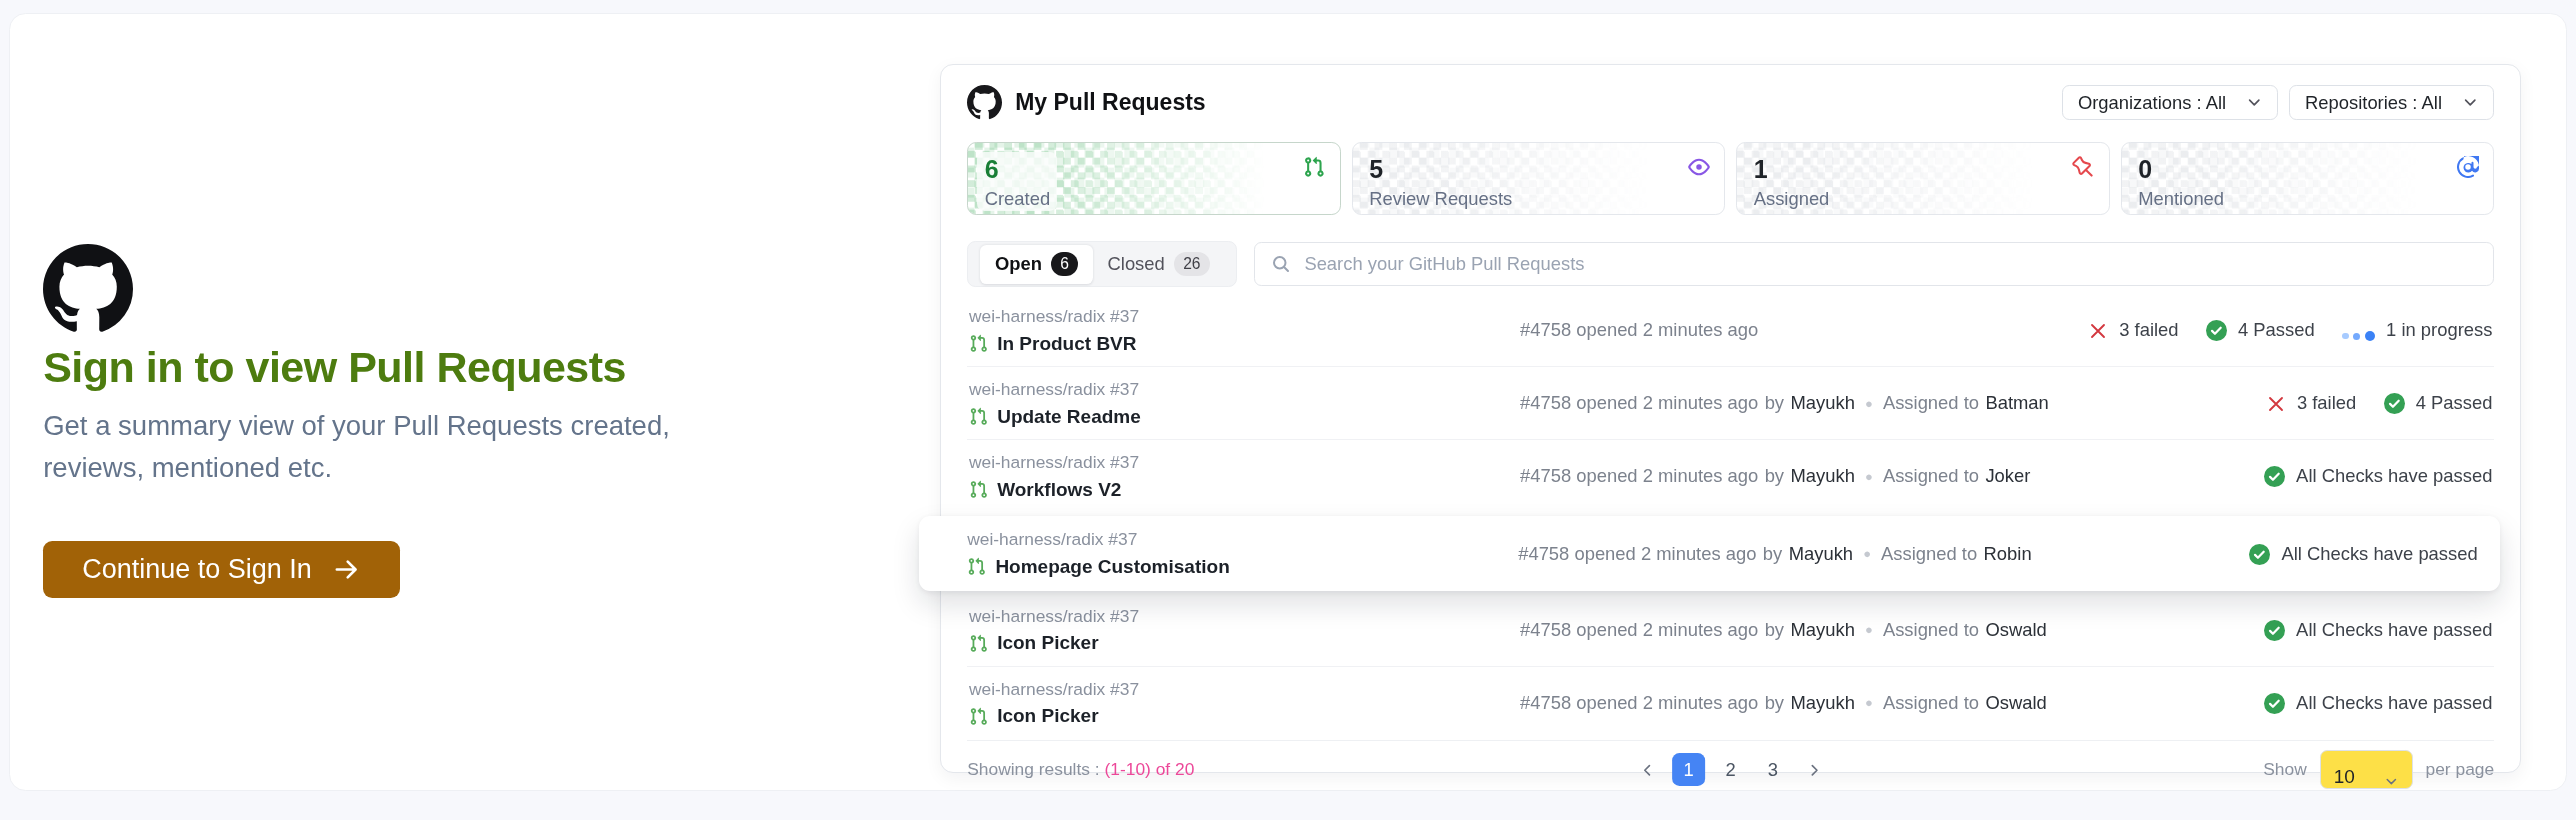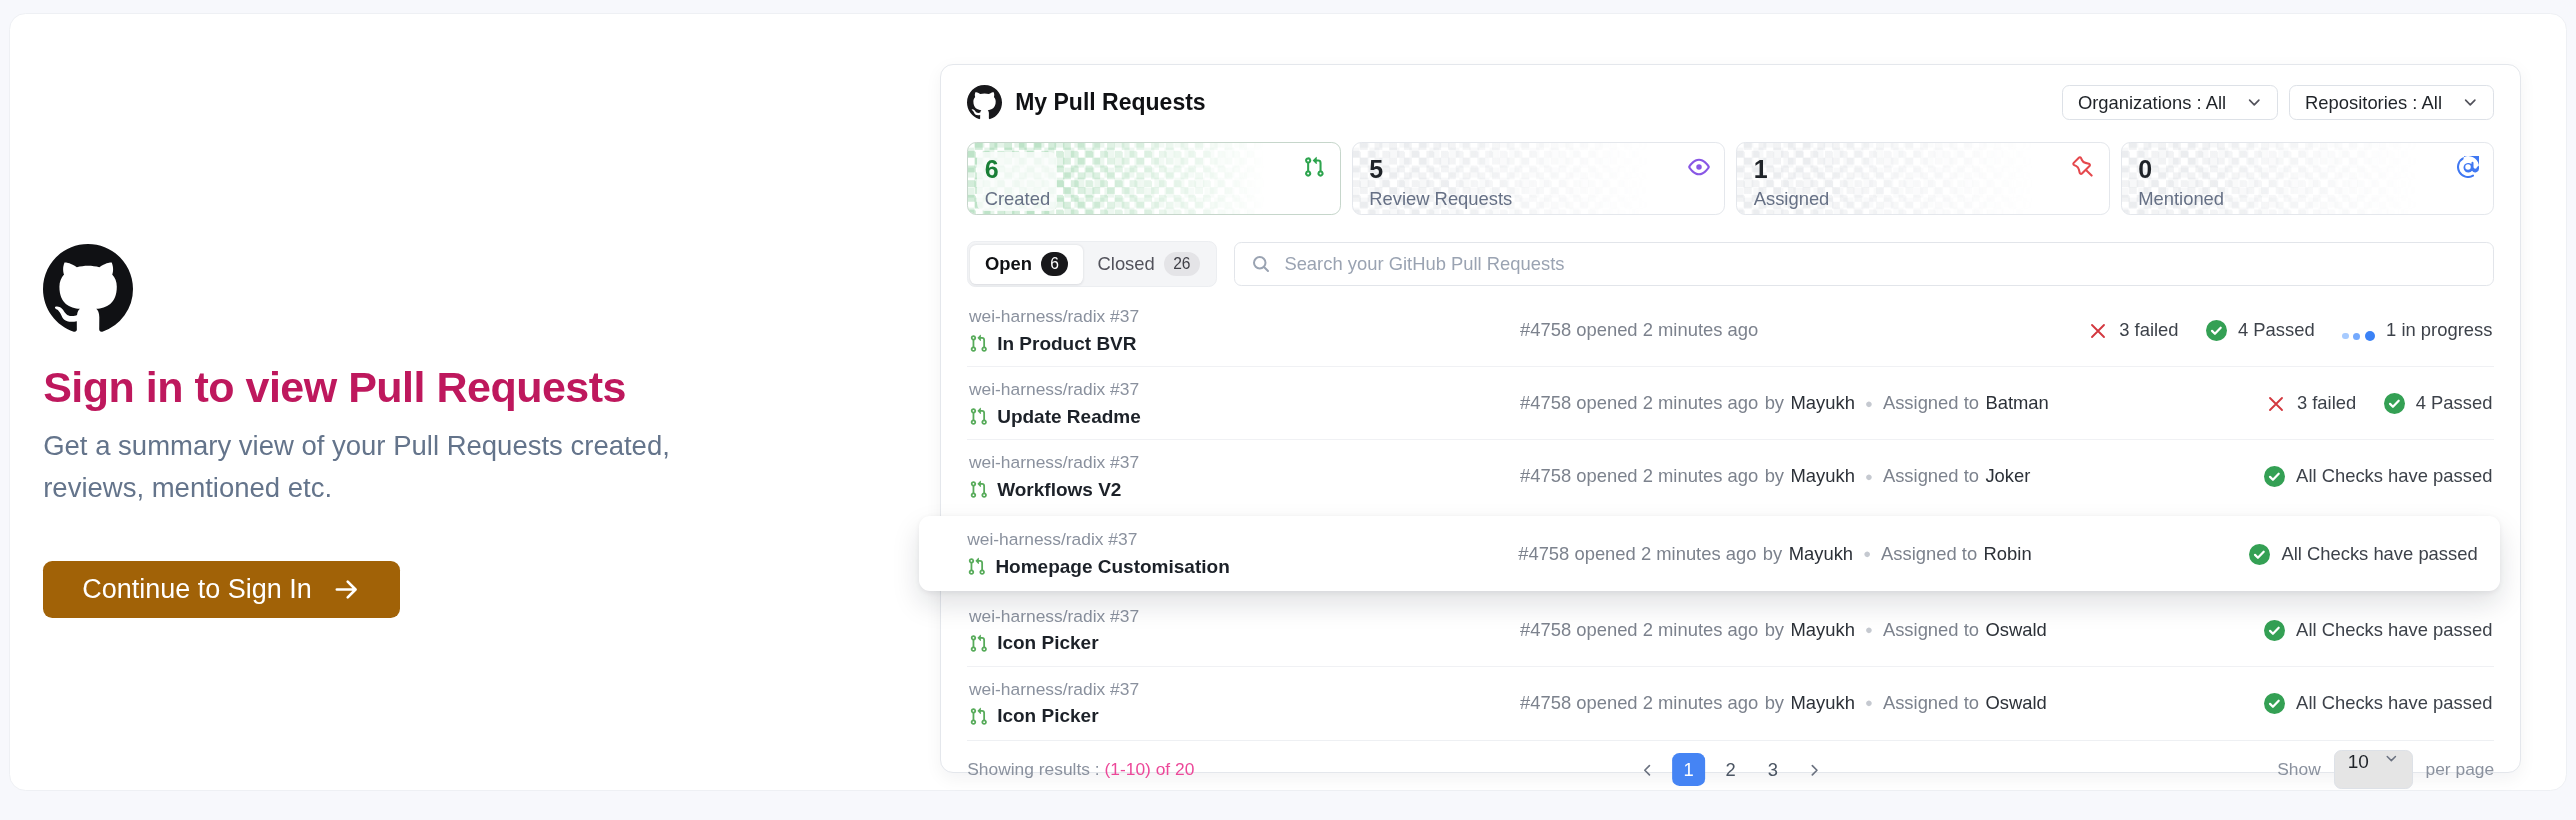--- a/index.html
+++ b/index.html
@@ -13,22 +13,22 @@
   }
   
   .main-card {
     position:absolute; left:9.2px; top:13px; width:2558px; height:778px;
     background:#ffffff; border:0.9px solid #eef0f4; border-radius:16.5px;
   }
   
   .signin { position:absolute; left:33px; top:230px; width:771px; }
   .signin .gh-logo { width:90px; height:90px; }
   .signin-title {
-    margin-top:25px; font-size:43px; font-weight:700; letter-spacing:-0.5px;
-    color:#be185d; line-height:1.2;
+    margin-top:5px; font-size:43px; font-weight:700; letter-spacing:-0.5px;
+    color:#4d7c0f; line-height:1.2;
   }
   .signin-sub {
     margin-top:11px; font-size:27.5px; line-height:1.55; color:#64748b; width:734px;
   }
   .signin-btn {
     margin-top:51px; display:inline-flex; align-items:center; gap:20px;
     background:#a16207; color:#ffffff; border:none; border-radius:9.2px;
     height:57px; padding:0 39px; font-size:27px; font-family:inherit; cursor:pointer;
   }
   .signin-btn svg { width:29px; height:29px; }
@@ -74,21 +74,21 @@
   .stat-text { position:relative; display:inline-block; border-radius:7.3px; padding:1.8px 7.3px; margin:-1.8px -7.3px; }
   .stat-card.selected .stat-text { background:rgba(250,253,251,.82); }
   .stat-value { font-size:25px; font-weight:700; color:#1f2328; line-height:1.2; }
   .stat-card.selected .stat-value { color:#1a7f37; }
   .stat-label { font-size:18.4px; color:#667085; margin-top:3.7px; }
   .stat-icon { position:absolute; top:13px; right:14.7px; width:22px; height:22px; }
   
   .toolbar { display:flex; align-items:center; gap:16.5px; margin-top:26px; }
   .tab-group {
     display:flex; align-items:center; background:#f4f5f7; border:0.9px solid #eceef1;
-    border-radius:8.3px; padding:2px; height:46px; flex:none;
+    border-radius:8.3px; padding:12px; height:46px; flex:none;
   }
   .tab {
     display:flex; align-items:center; gap:9.2px; height:39px; padding:0 14.7px;
     border-radius:6.4px; font-size:18.4px; color:#52525b; cursor:pointer; white-space:nowrap;
   }
   .tab.active { background:#fff; box-shadow:0 0.9px 2.8px rgba(16,24,40,.12); color:#101114; font-weight:700; }
   .tab-badge {
     font-size:15.6px; line-height:1; padding:4.6px 9.2px; border-radius:917px;
     background:#e4e4e7; color:#3f3f46; font-weight:400;
   }
@@ -142,22 +142,22 @@
   }
   .page-nav { width:31px; height:31px; display:flex; align-items:center; justify-content:center; cursor:pointer; }
   .page-nav svg { width:16.5px; height:16.5px; }
   .page-btn {
     min-width:33px; height:33px; border-radius:7.3px; display:flex; align-items:center; justify-content:center;
     font-size:18.4px; color:#4b5563; cursor:pointer;
   }
   .page-btn.active { background:#4584f4; color:#fff; }
   .per-page { margin-left:auto; display:flex; align-items:center; gap:13px; font-size:17.4px; color:#8a919e; }
   .pp-select {
-    display:flex; align-items:flex-start; gap:15px; border:0.9px solid #dde1e7; border-radius:7.3px;
-    height:39px; padding:0 13px; font-size:19px; color:#1f2328; cursor:pointer; background:#e5e5e5;
+    display:flex; align-items:flex-end; gap:29px; border:0.9px solid #dde1e7; border-radius:7.3px;
+    height:39px; padding:0 13px; font-size:19px; color:#1f2328; cursor:pointer; background:#fde047;
   }
   .pp-select svg { width:14.7px; height:14.7px; }
 </style>
 </head>
 <body>
 
 <svg width="0" height="0" style="position:absolute">
   <defs>
     <path id="gh-path" d="M8 0C3.58 0 0 3.58 0 8c0 3.54 2.29 6.53 5.47 7.59.4.07.55-.17.55-.38 0-.19-.01-.82-.01-1.49-2.01.37-2.53-.49-2.69-.94-.09-.23-.48-.94-.82-1.13-.28-.15-.68-.52-.01-.53.63-.01 1.08.58 1.23.82.72 1.21 1.87.87 2.33.66.07-.52.28-.87.51-1.07-1.78-.2-3.64-.89-3.64-3.95 0-.87.31-1.59.82-2.15-.08-.2-.36-1.02.08-2.12 0 0 .67-.21 2.2.82.64-.18 1.32-.27 2-.27s1.36.09 2 .27c1.53-1.04 2.2-.82 2.2-.82.44 1.1.16 1.92.08 2.12.51.56.82 1.27.82 2.15 0 3.07-1.87 3.75-3.65 3.95.29.25.54.73.54 1.48 0 1.07-.01 1.93-.01 2.2 0 .21.15.46.55.38A8.01 8.01 0 0 0 16 8c0-4.42-3.58-8-8-8Z"></path>
     <path id="pr-path" d="M1.5 3.25a2.25 2.25 0 1 1 3 2.122v5.256a2.251 2.251 0 1 1-1.5 0V5.372A2.25 2.25 0 0 1 1.5 3.25Zm5.677-.177L9.573.677A.25.25 0 0 1 10 .854V2.5h1A2.5 2.5 0 0 1 13.5 5v5.628a2.251 2.251 0 1 1-1.5 0V5a1 1 0 0 0-1-1h-1v1.646a.25.25 0 0 1-.427.177L7.177 3.427a.25.25 0 0 1 0-.354ZM3.75 2.5a.75.75 0 1 0 0 1.5.75.75 0 0 0 0-1.5Zm0 9.5a.75.75 0 1 0 0 1.5.75.75 0 0 0 0-1.5Zm8.25.75a.75.75 0 1 0 1.5 0 .75.75 0 0 0-1.5 0Z"></path>

